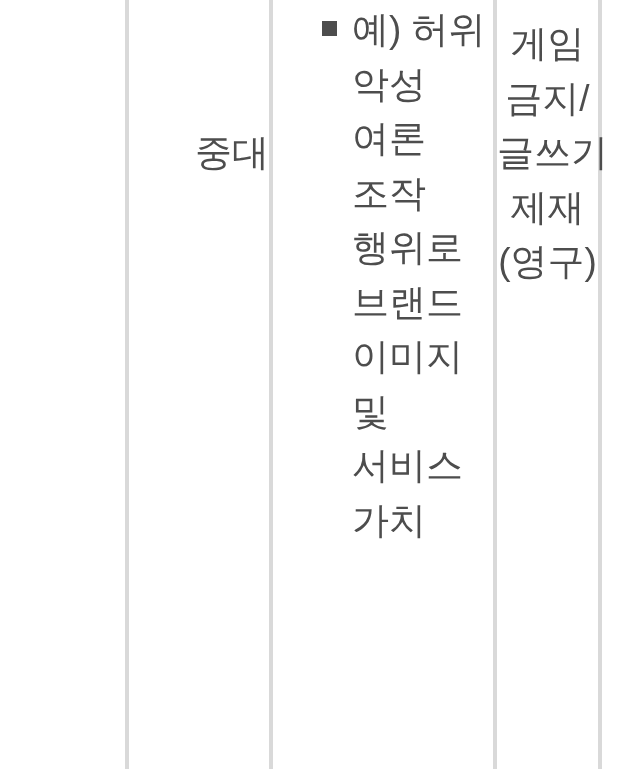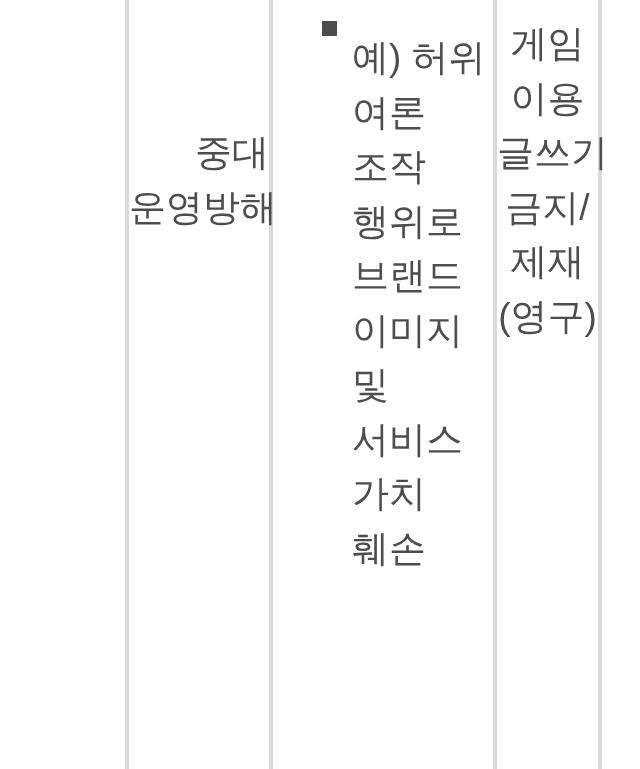--- a/index.html
+++ b/index.html
@@ -45,21 +45,20 @@
     text-align: right;
   }
   
   .cell-example {
     left: 273px;
     top: 3px;
     width: 220px;
     padding-left: 79px;
     box-sizing: border-box;
     text-align: left;
-    margin-top: 28px;
   }
   
   .cell-sanction {
     left: 497px;
     top: 17px;
     width: 101px;
     text-align: center;
   }
   
   .bullet-square {
@@ -76,40 +75,38 @@
 
 <div class="screen">
 
   <div class="vline vline-1"></div>
   <div class="vline vline-2"></div>
   <div class="vline vline-3"></div>
   <div class="vline vline-4"></div>
 
   <div class="cell cell-category">
     <div class="line">중대</div>
-    <div class="line">운영방해</div>
   </div>
 
   <div class="bullet-square"></div>
 
   <div class="cell cell-example">
     <div class="line">예) 허위</div>
+    <div class="line">악성</div>
     <div class="line">여론</div>
     <div class="line">조작</div>
     <div class="line">행위로</div>
     <div class="line">브랜드</div>
     <div class="line">이미지</div>
     <div class="line">및</div>
     <div class="line">서비스</div>
     <div class="line">가치</div>
-    <div class="line">훼손</div>
   </div>
 
   <div class="cell cell-sanction">
     <div class="line">게임</div>
-    <div class="line">이용</div>
+    <div class="line">금지/</div>
     <div class="line">글쓰기</div>
-    <div class="line">금지/</div>
     <div class="line">제재</div>
     <div class="line">(영구)</div>
   </div>
 
 </div>
 
 </body></html>

